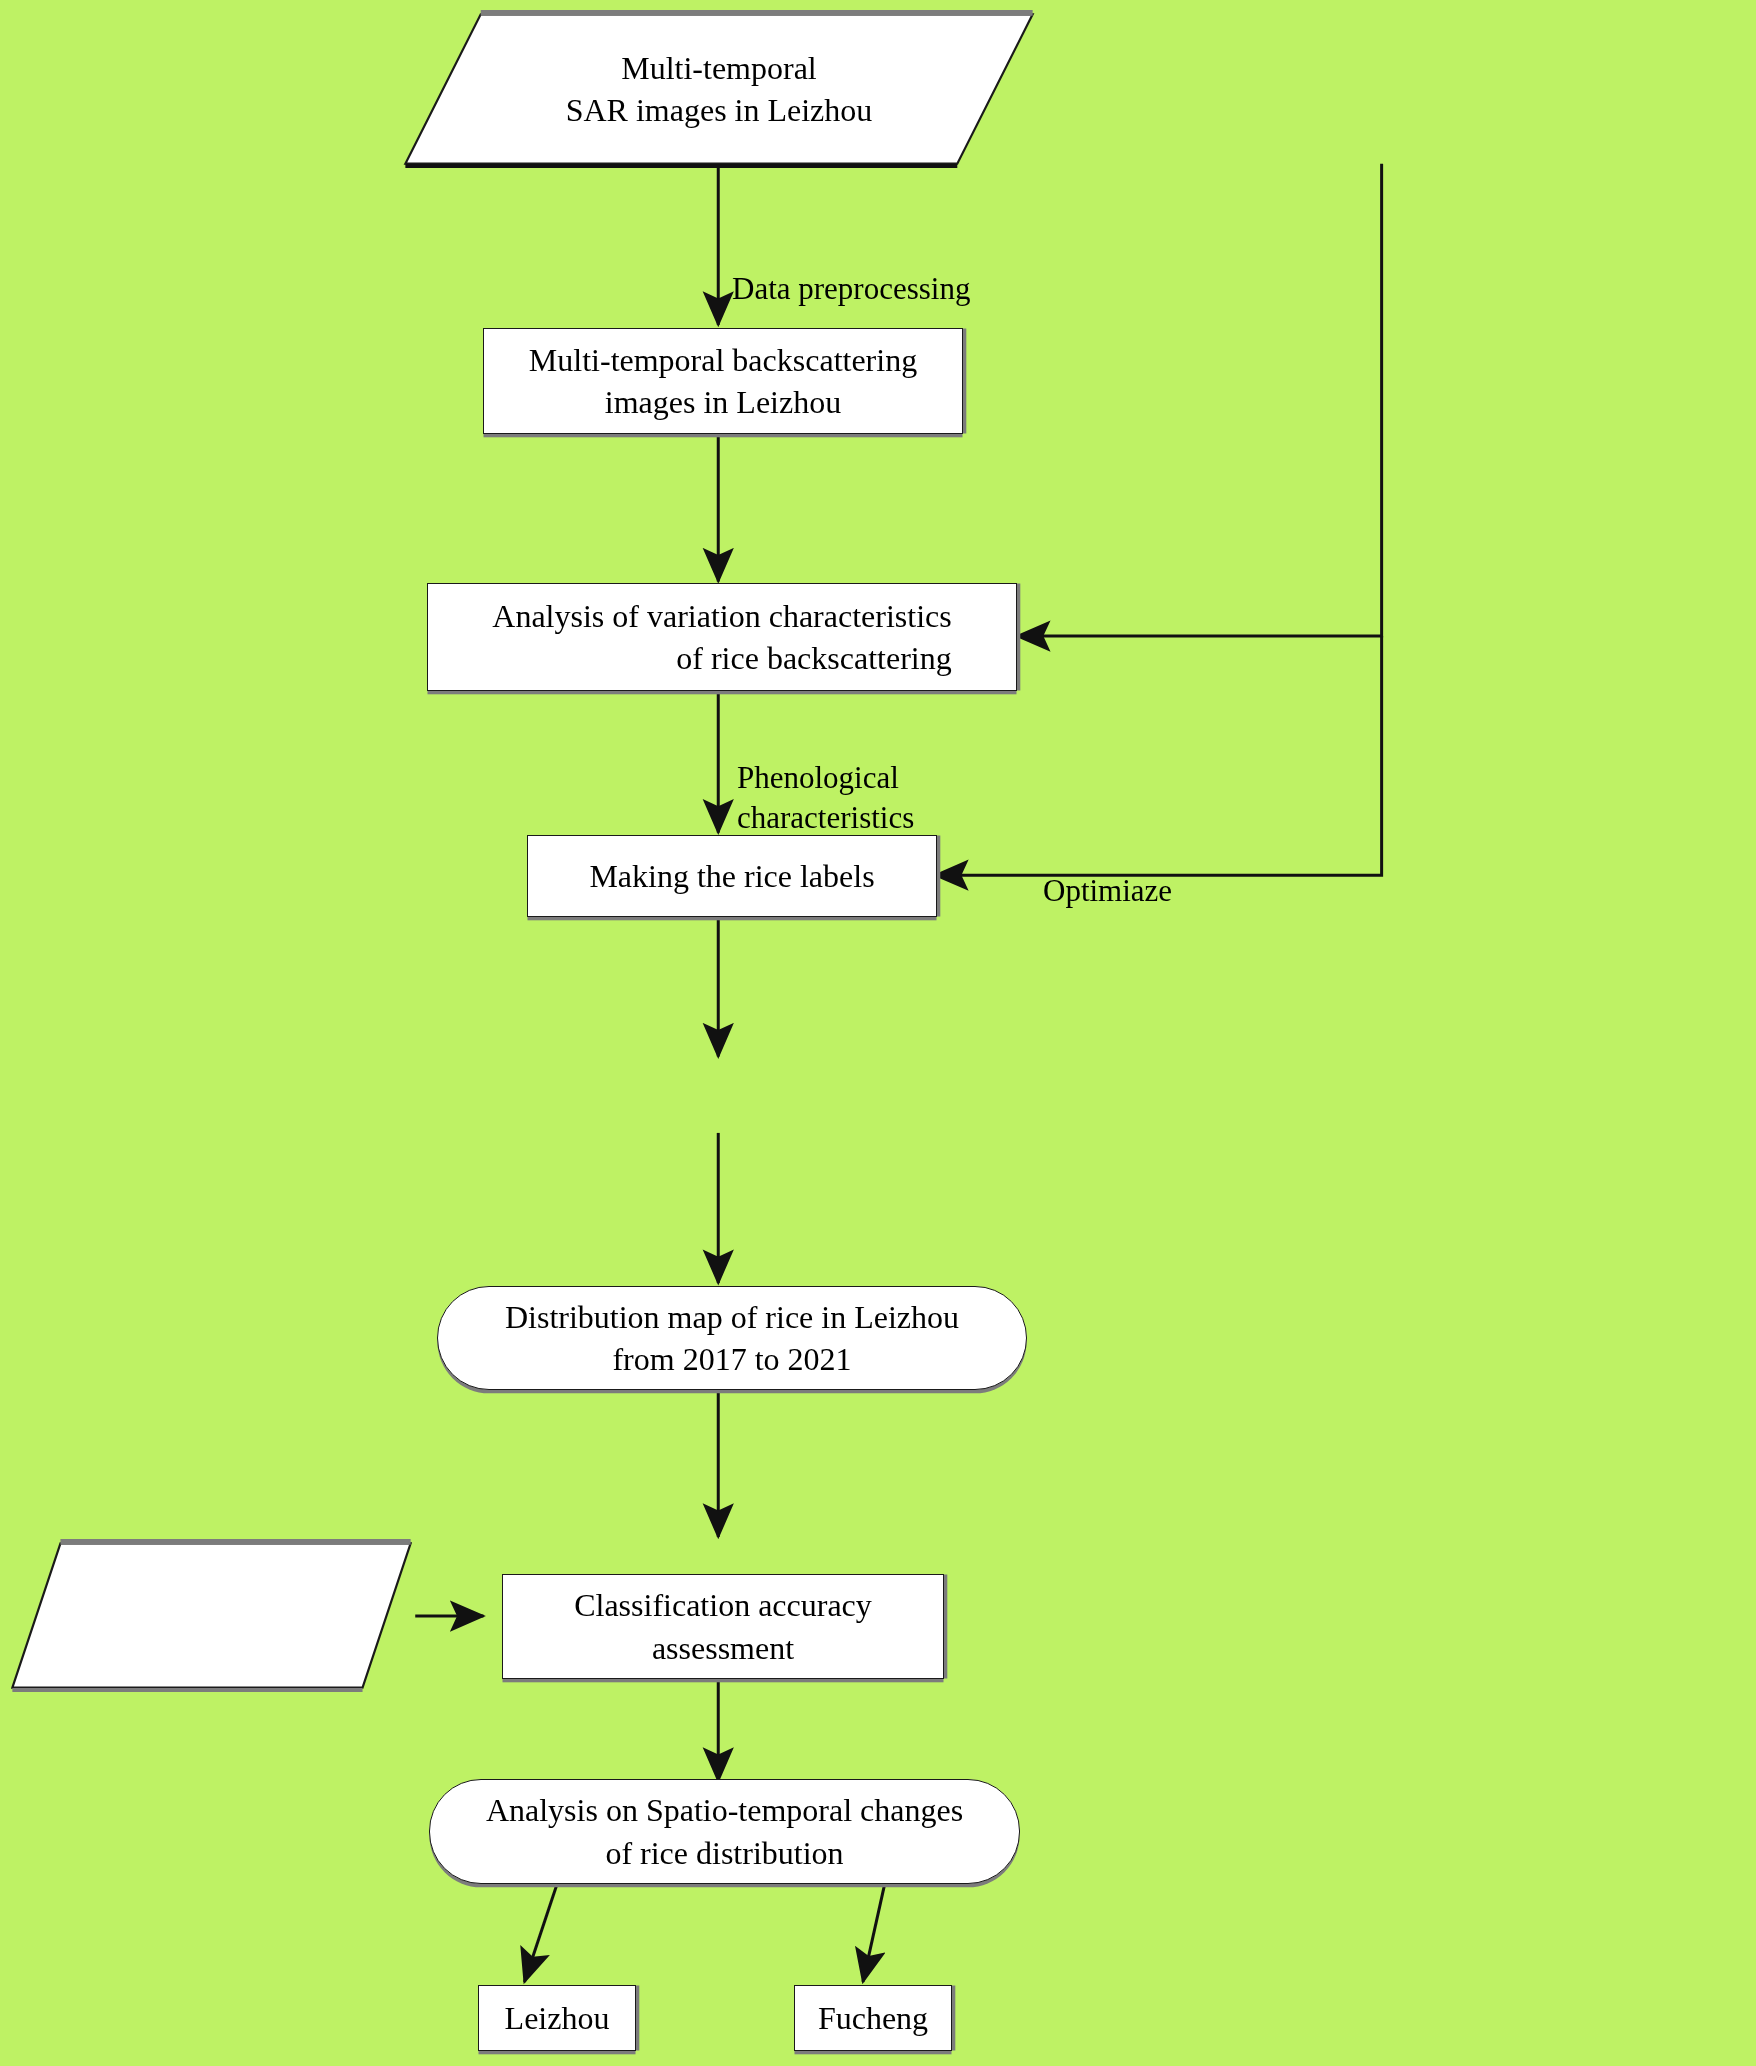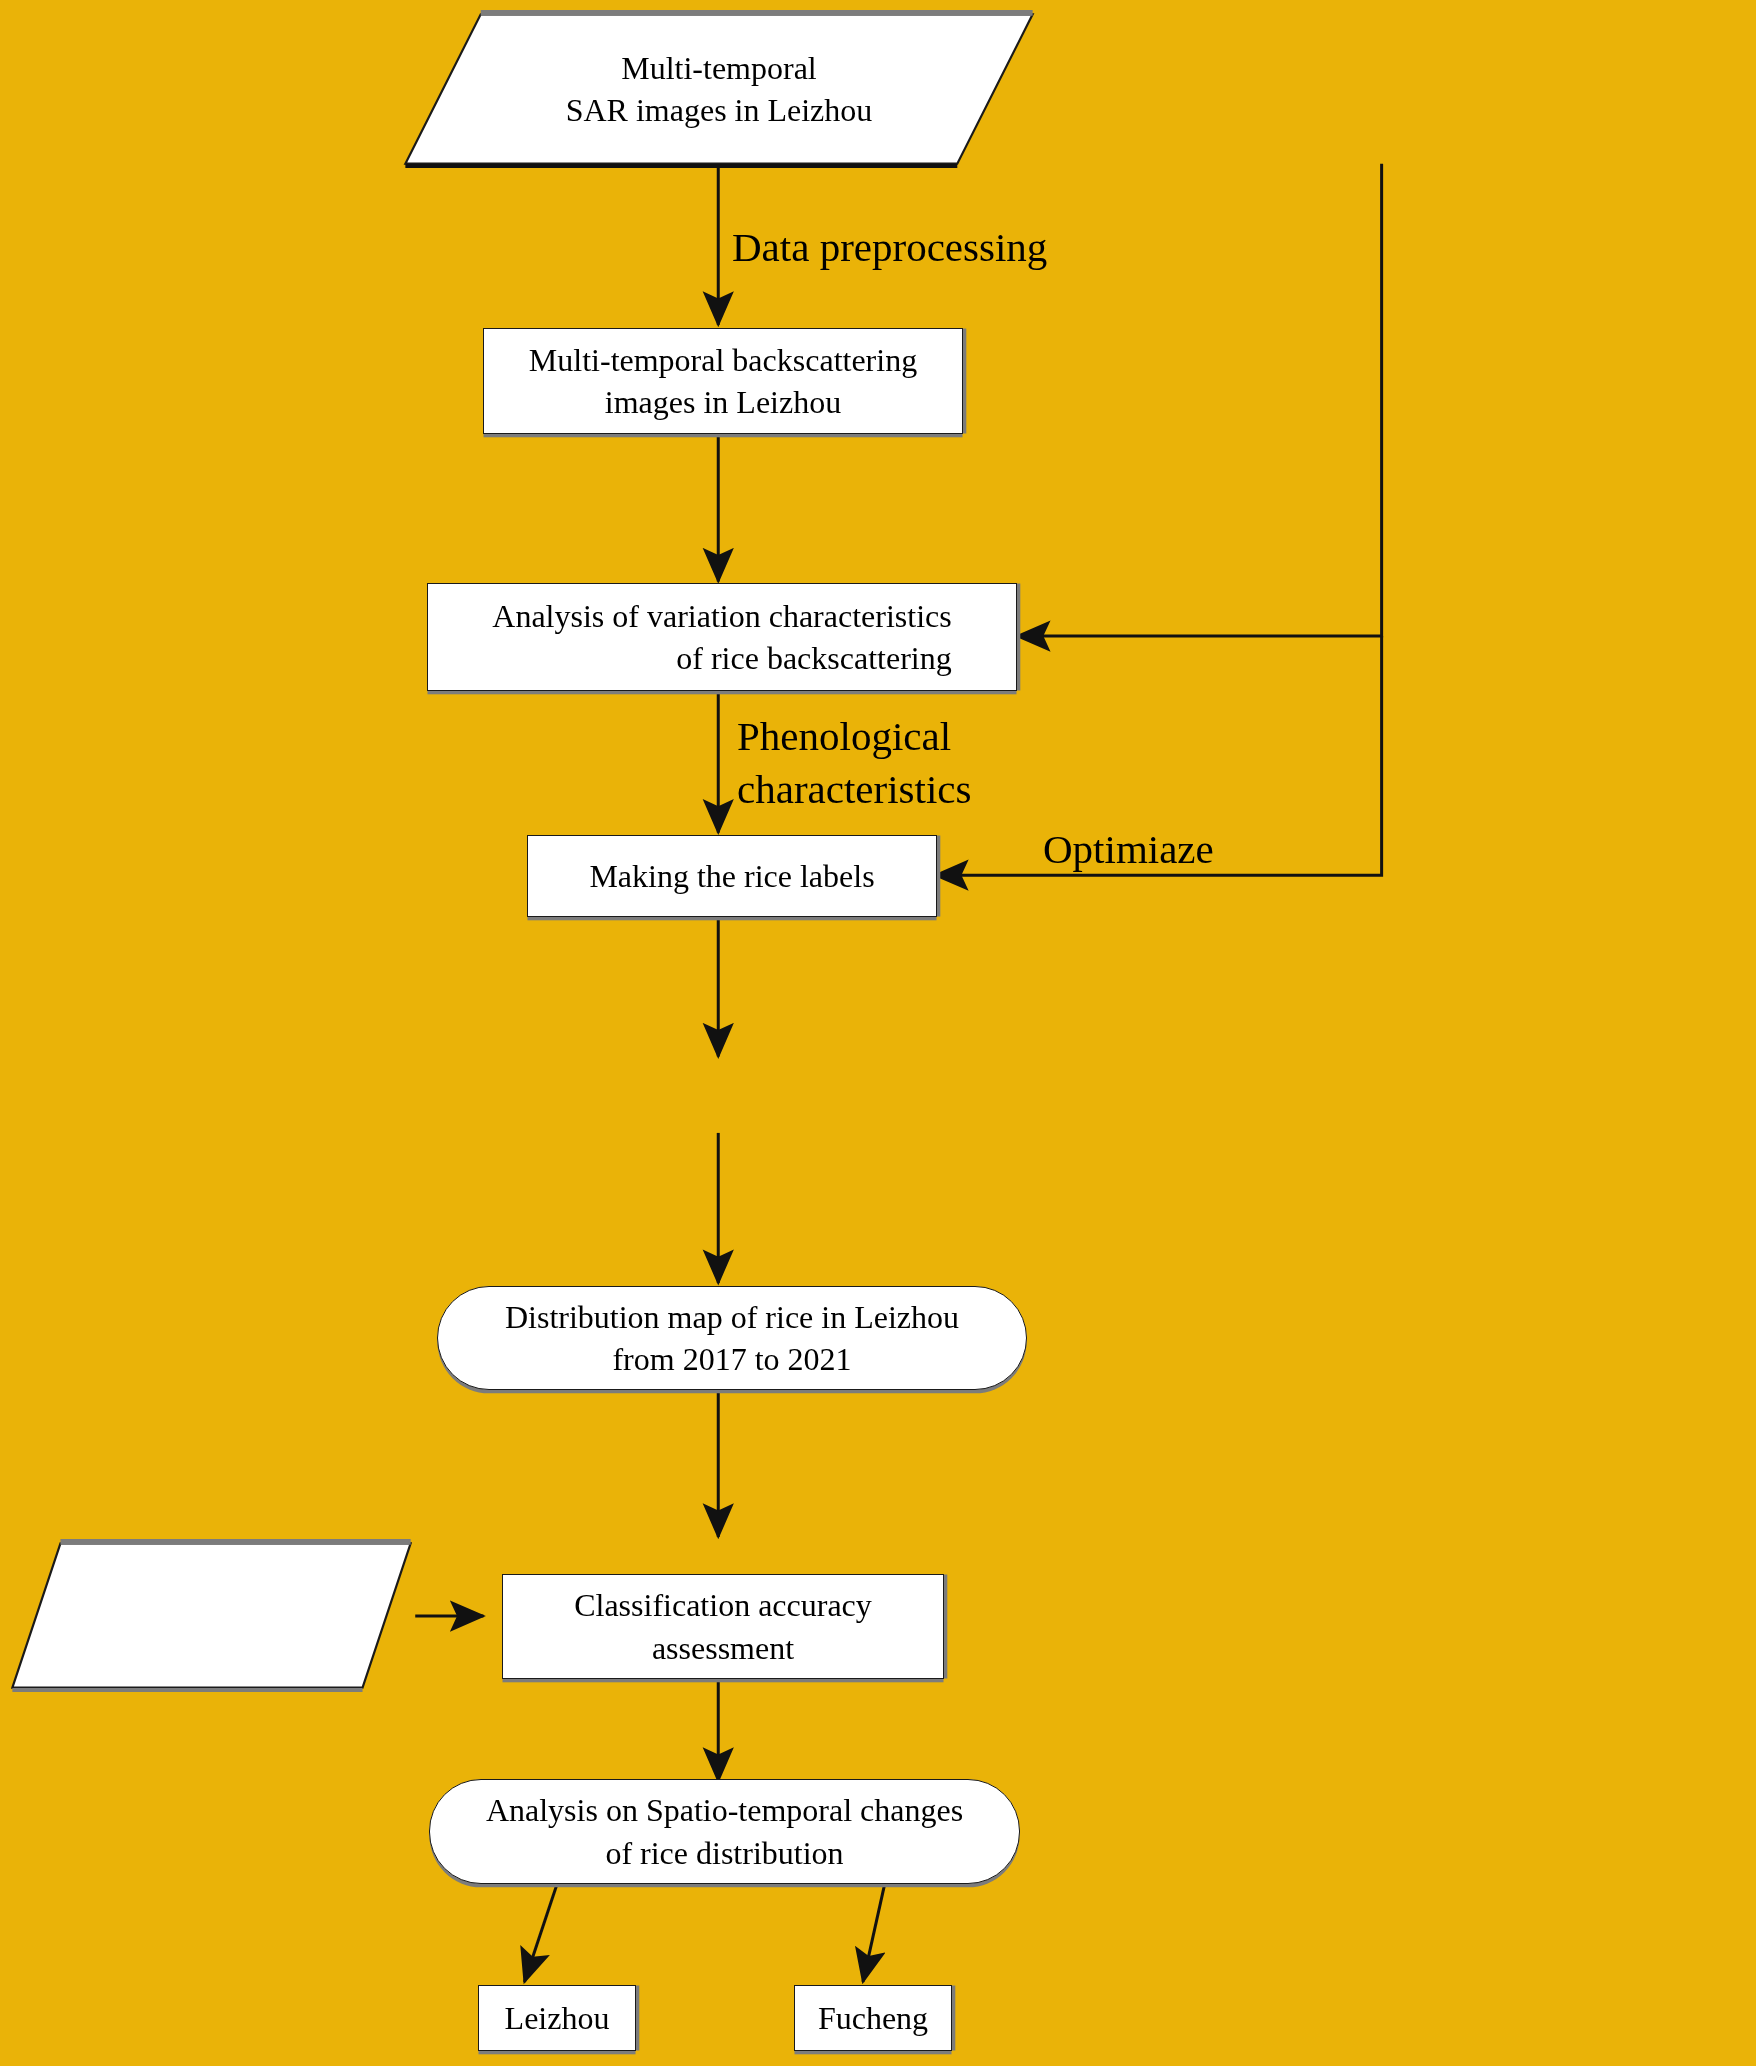--- a/index.html
+++ b/index.html
@@ -7,21 +7,21 @@
     padding: 0;
     background: #ffffff;
   }
   body {
     font-family: "Liberation Serif", "DejaVu Serif", serif;
   }
   #flow-root {
     position: relative;
     width: 1757px;
     height: 2066px;
-    background: #eab308;
+    background: #bef264;
     overflow: hidden;
   }
   #edges {
     position: absolute;
     left: 0;
     top: 0;
     width: 1757px;
     height: 2066px;
   }
   .node {
@@ -69,21 +69,21 @@
   }
   .edge-label {
     position: absolute;
     color: #000000;
     line-height: 1.3;
     text-align: center;
     white-space: pre-line;
     z-index: 4;
   }
   .fs-big   { font-size: 32px; }
-  .fs-mid   { font-size: 41px; }
+  .fs-mid   { font-size: 31px; margin-top: 48px; }
 </style>
 </head>
 <body>
 
 <div id="flow-root">
 
   <svg id="edges" viewBox="0 0 3217 3784" xmlns="http://www.w3.org/2000/svg">
     <defs>
       <marker id="arrow" markerWidth="13" markerHeight="13" refX="11.2" refY="5.2" orient="auto" markerUnits="strokeWidth">
         <path d="M0,0 L12,5.2 L0,10.4 L2.4,5.2 z" fill="#111111"></path>

